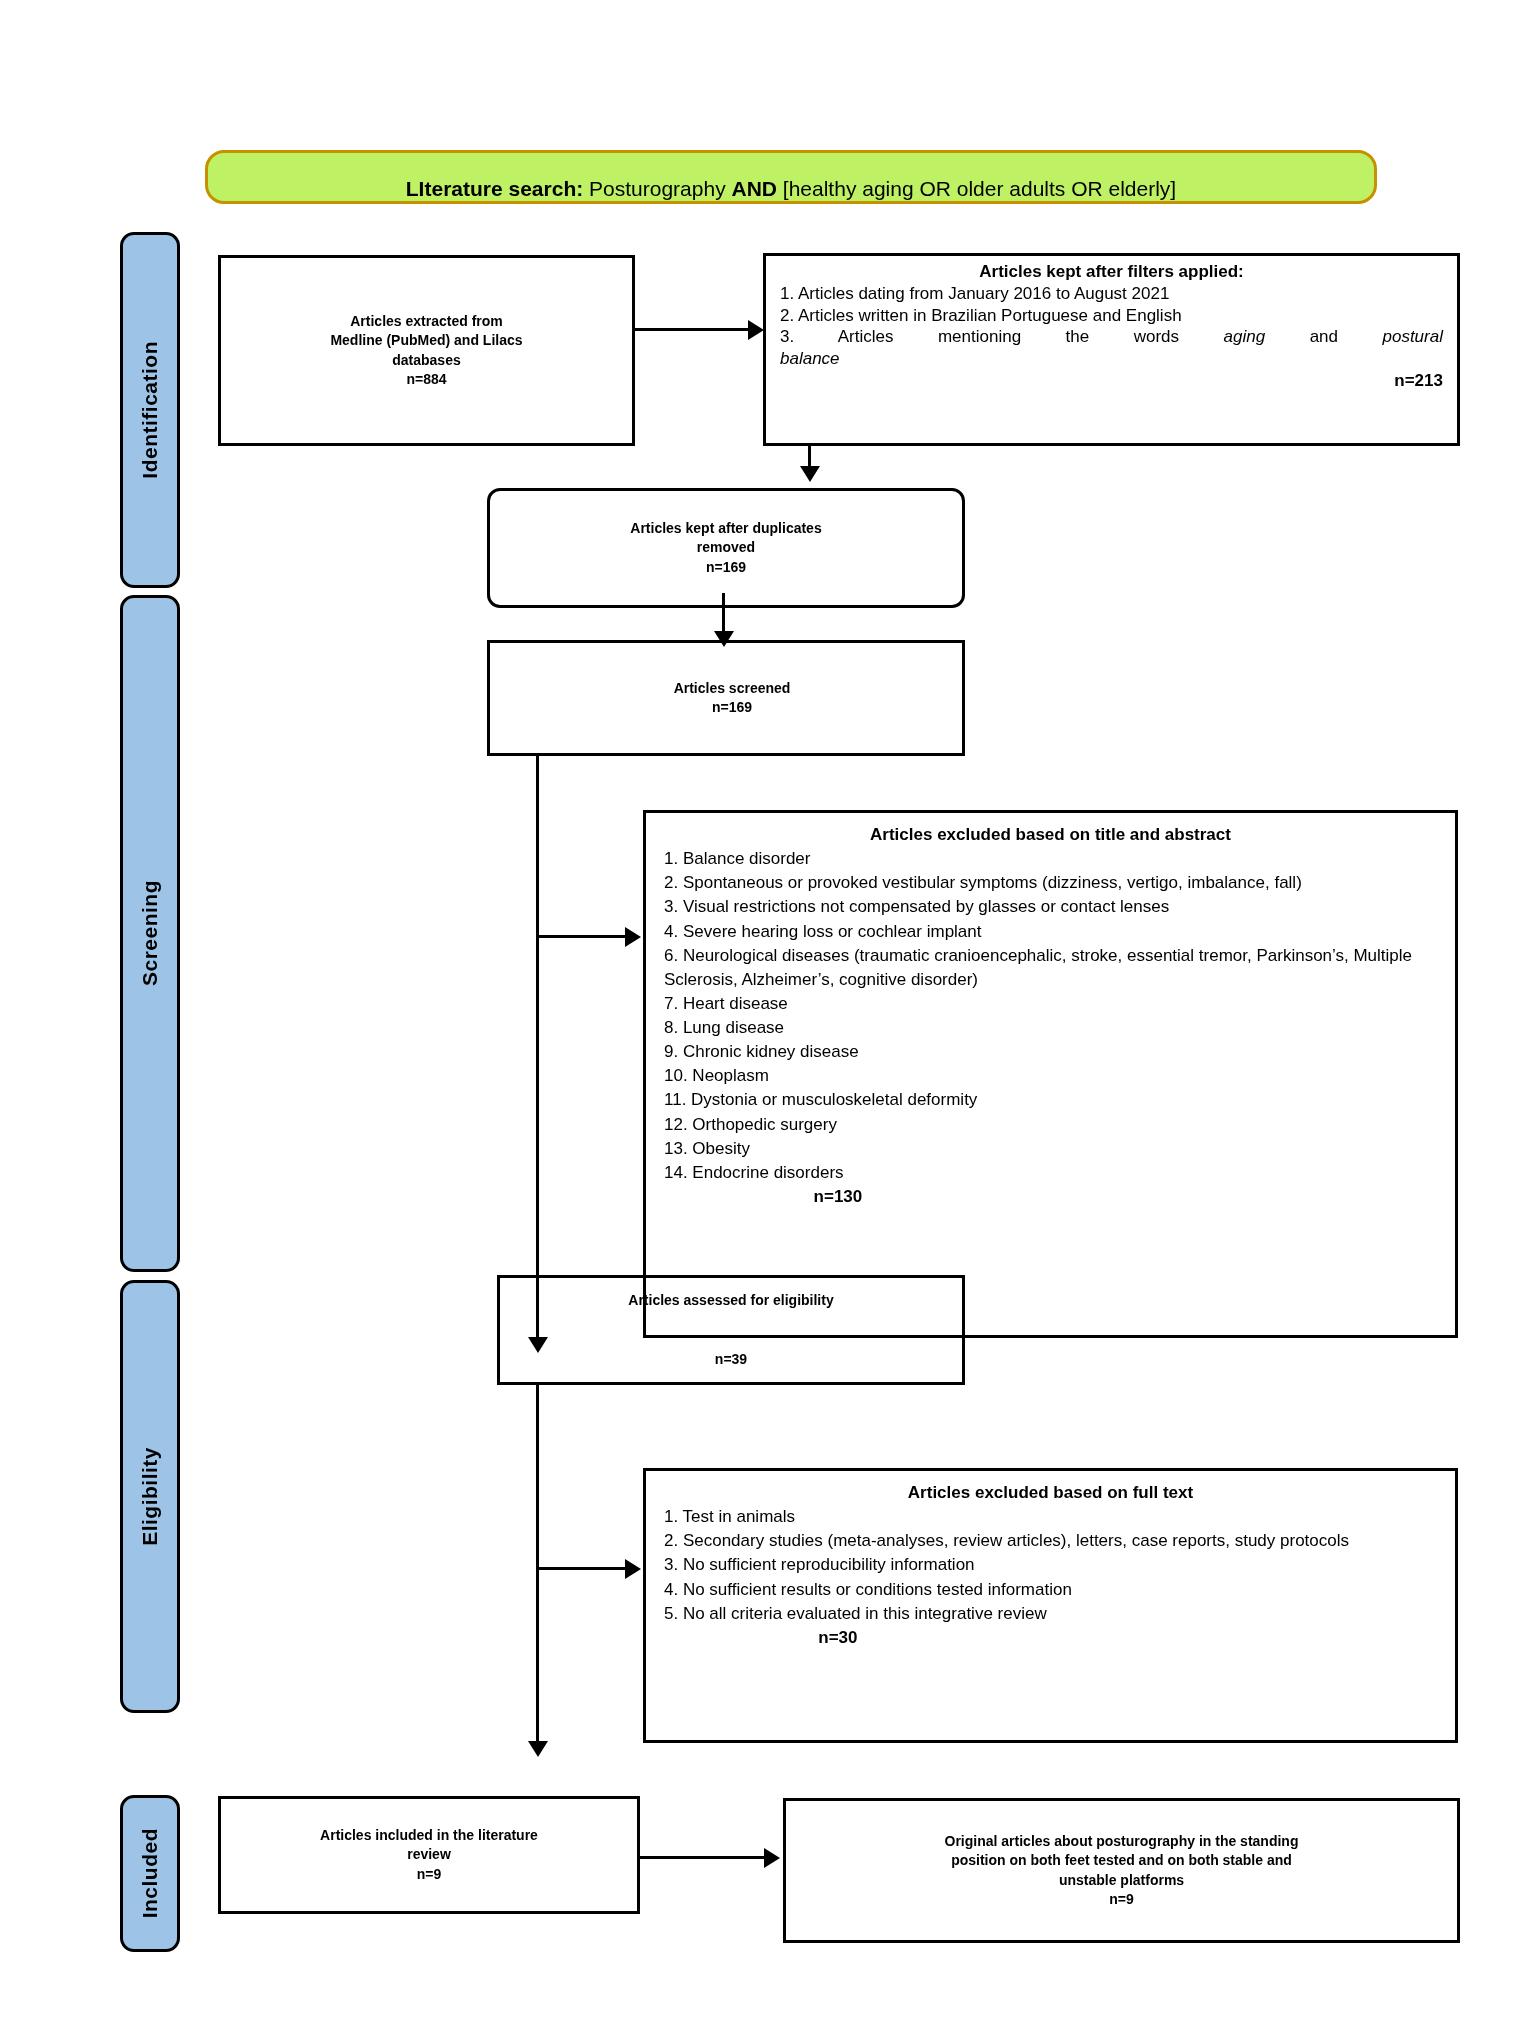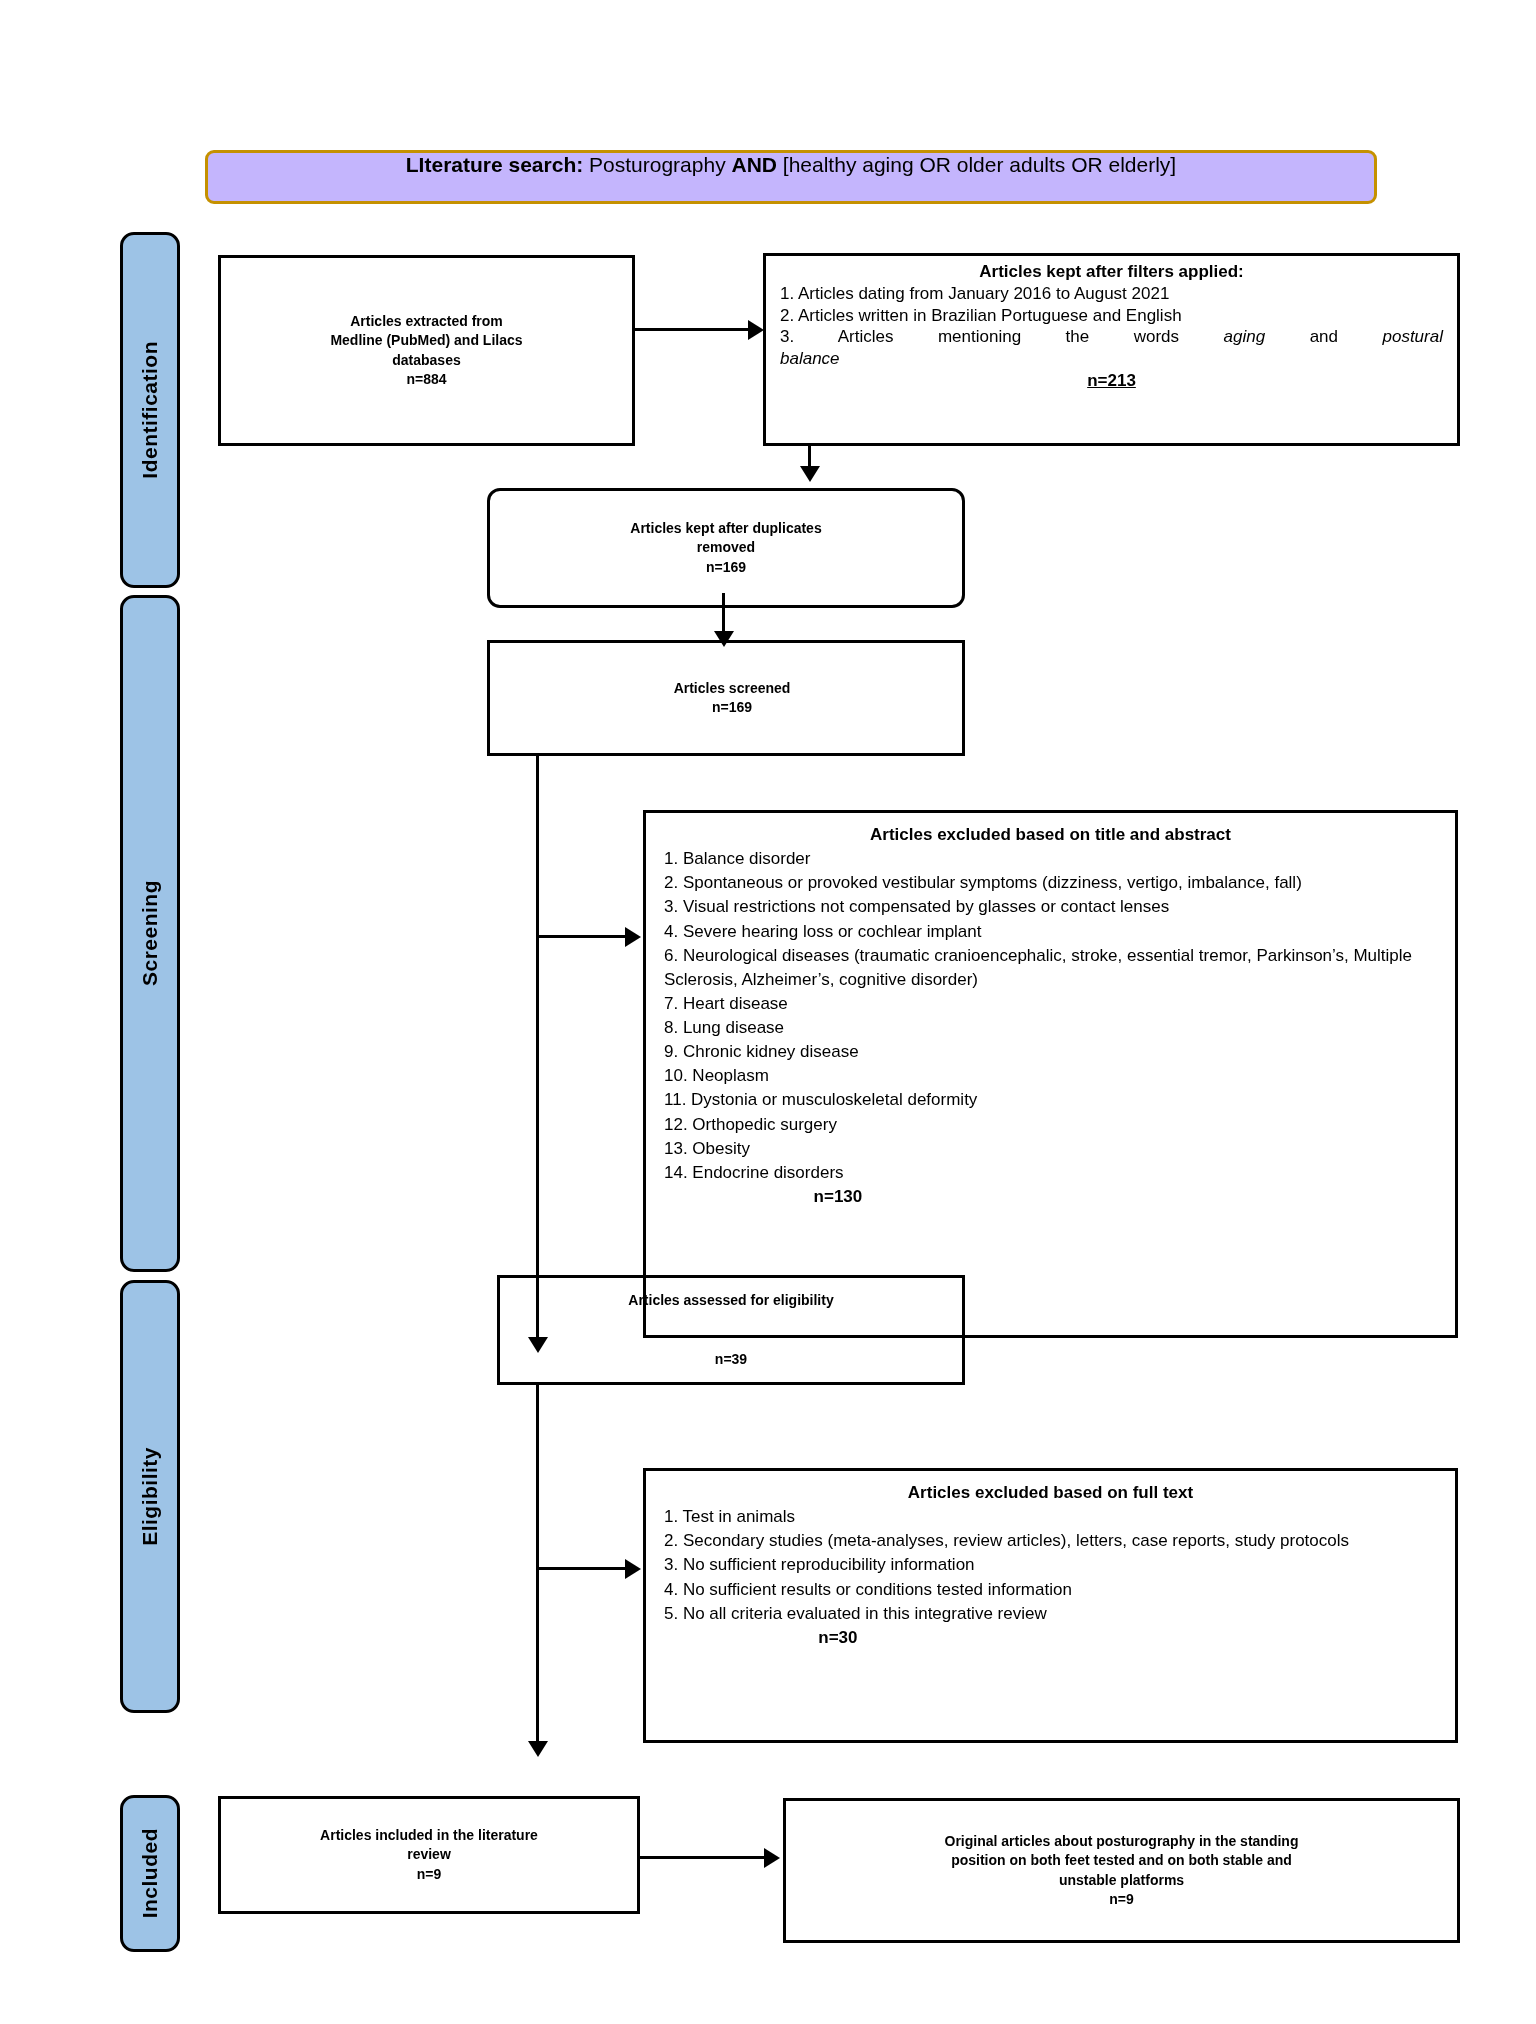--- a/index.html
+++ b/index.html
@@ -1,43 +1,43 @@
 <!DOCTYPE html>
 <html><head>
 <meta charset="utf-8">
 <style>
   html,body{margin:0;padding:0;background:#ffffff;}
   .canvas{position:relative;width:1536px;height:2024px;background:#ffffff;
           font-family:"Liberation Sans",sans-serif;color:#000;}
 
   
   .banner{position:absolute;left:205px;top:150px;width:1172px;height:54px;
-          background:#c4b5fd;border:3px solid #C59100;border-radius:9px;
-          display:flex;align-items:flex-start;justify-content:center;
+          background:#bef264;border:3px solid #C59100;border-radius:19px;
+          display:flex;align-items:flex-end;justify-content:center;
           font-size:21px;box-sizing:border-box;white-space:nowrap;}
   .b{font-weight:bold;}
 
   
   .stage{position:absolute;left:120px;width:60px;background:#9DC3E6;
          border:3px solid #000;border-radius:14px;box-sizing:border-box;
          display:flex;align-items:center;justify-content:center;}
   .stage span{writing-mode:vertical-rl;transform:rotate(180deg);
               font-weight:bold;font-size:21px;letter-spacing:.5px;}
 
   
   .fbox{position:absolute;border:3px solid #000;background:transparent;
         box-sizing:border-box;font-size:17px;}
   .center-col{display:flex;flex-direction:column;align-items:center;
               justify-content:center;text-align:center;font-weight:bold;
               font-size:14px;line-height:1.36;}
   .listbox{padding:10px 18px 6px 18px;line-height:1.42;margin-top:40px;}
   .listbox .title{font-weight:bold;text-align:center;}
   .filters{padding:5px 14px 4px 14px;line-height:1.28;}
   .filters .title{font-weight:bold;text-align:center;}
-  .count{font-weight:bold;text-align:center;text-decoration:underline;}
+  .count{font-weight:bold;text-align:right;}
   .count-left{font-weight:bold;text-align:center;width:45%;}
   .justify-last{text-align:justify;text-align-last:justify;}
   i{font-style:italic;}
 
   
   .hline,.vline{position:absolute;background:#000;}
   .hline{height:3px;}
   .vline{width:3px;}
   .head-right{position:absolute;width:0;height:0;
               border-top:10px solid transparent;border-bottom:10px solid transparent;

